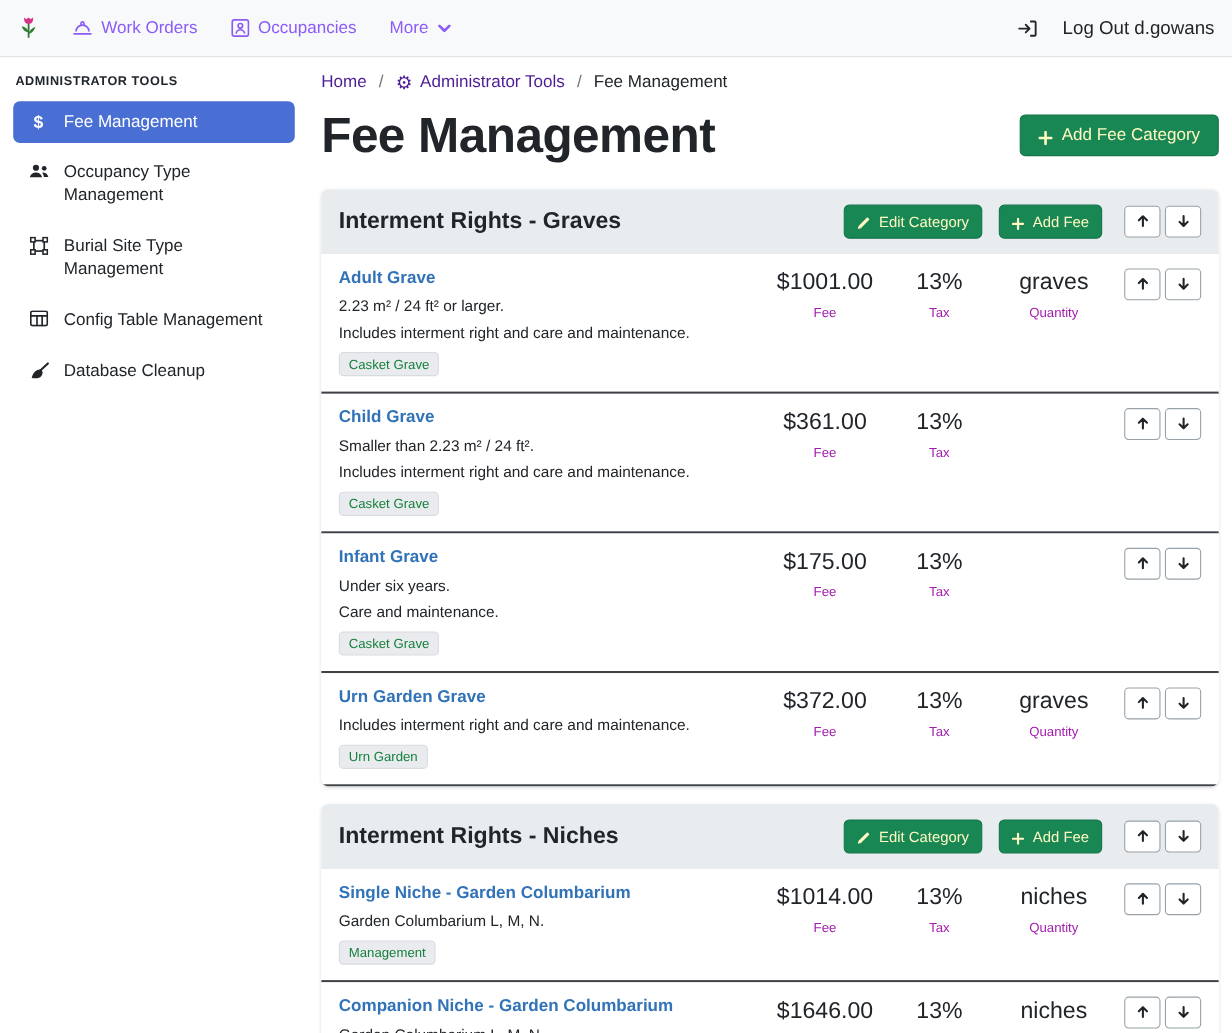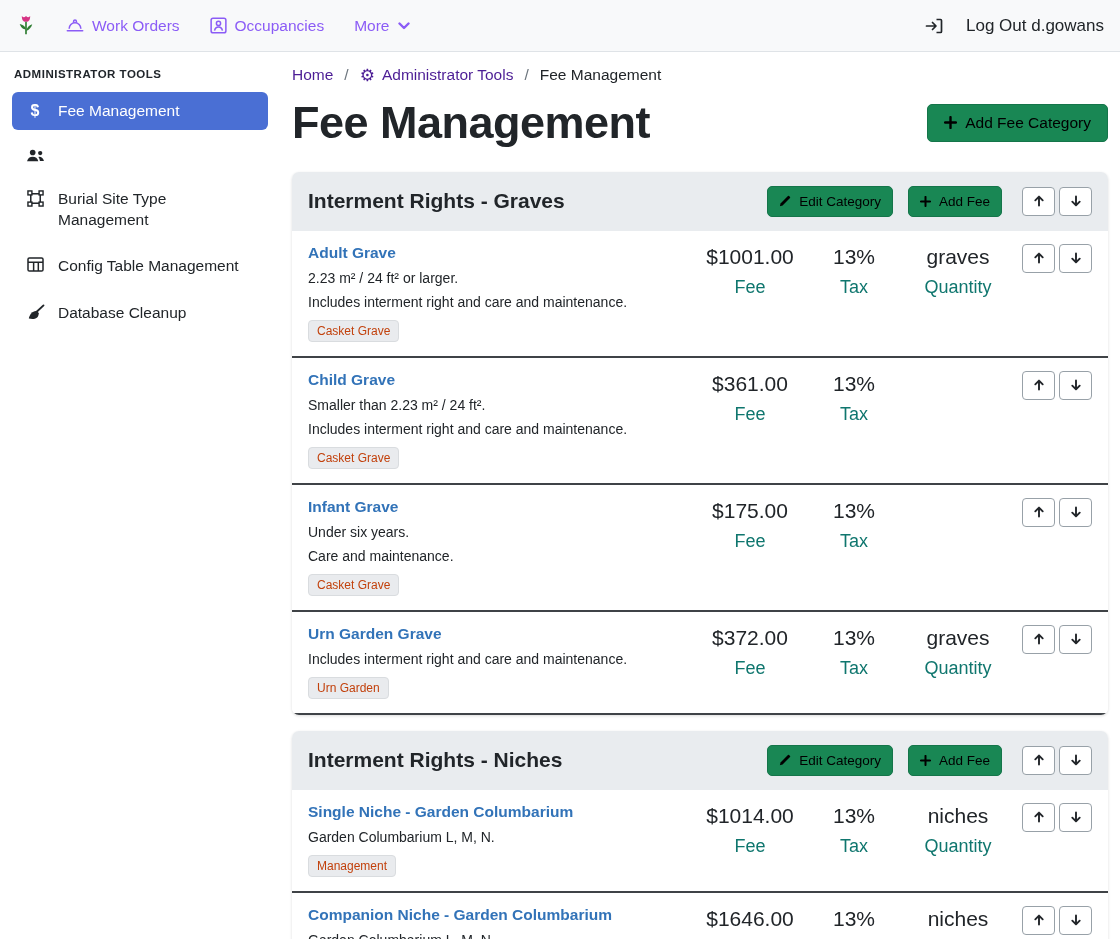--- a/index.html
+++ b/index.html
@@ -33,46 +33,46 @@
   .breadcrumb { display: flex; align-items: center; gap: 11px; font-size: 15.5px; }
   .crumb-link { color: #4c1d95; cursor: pointer; display: flex; align-items: center; gap: 7px; }
   .crumb-sep { color: #6c757d; }
   .crumb-current { color: #212529; }
   .gear { font-size: 17px; line-height: 1; }
   
   .page-head { display: flex; align-items: center; justify-content: space-between; margin: 14px 0 24px; }
   .page-title { font-size: 45px; font-weight: 600; line-height: 1.1; letter-spacing: -0.5px; }
   
   .btn { display: inline-flex; align-items: center; gap: 8px; border-radius: 5px; cursor: pointer; border: 1px solid transparent; font-family: inherit; white-space: nowrap; }
-  .btn-green { background: #198754; border-color: #15754a; color: #000000; }
+  .btn-green { background: #198754; border-color: #15754a; color: #fef9c3; align-items: flex-end; }
   .btn-lg { font-size: 15.5px; padding: 9px 16px; }
   .btn-sm { font-size: 13.5px; padding: 7px 11px; }
   .btn-arrow {
     width: 33px; height: 29px; display: inline-flex; align-items: center; justify-content: center;
     background: #fff; border: 1px solid #98a1a8; border-radius: 4px; color: #212529; cursor: pointer;
   }
   .arrow-pair { display: flex; gap: 4px; }
   
   .card { border-radius: 7px; box-shadow: 0 1px 3px rgba(0,0,0,.14); margin-bottom: 16px; overflow: hidden; background: #fff; }
   .card-header { background: #e9ecef; padding: 14px 16px; display: flex; align-items: center; }
   .card-title { font-size: 21px; font-weight: 700; }
   .card-actions { margin-left: auto; display: flex; align-items: center; gap: 15px; }
   .card-actions .arrow-pair { margin-left: 5px; }
   .fee-row { display: flex; padding: 13px 16px 14px; border-bottom: 2px solid #3f4347; align-items: flex-start; background: #fff; }
   .fee-info { flex: 1; min-width: 0; padding-right: 6px; }
   .fee-name { color: #3273b8; font-weight: 700; font-size: 15.5px; margin-bottom: 8px; cursor: pointer; }
   .fee-desc { font-size: 14px; margin-bottom: 8px; }
   .fee-desc:empty { display: none; }
   .badge {
-    display: inline-block; background: #e9ebee; border: 1px solid #d9dcdf; color: #c2410c;
+    display: inline-block; background: #e9ebee; border: 1px solid #d9dcdf; color: #15803d;
     font-size: 12px; padding: 3px 8px; border-radius: 4px; margin-top: 2px;
   }
   .col { width: 104px; text-align: center; padding-top: 1px; flex: 0 0 104px; }
   .col .val { font-size: 21px; min-height: 19px; }
-  .col .lbl { font-size: 18px; color: #0f766e; margin-top: 8px; }
+  .col .lbl { font-size: 12px; color: #a21caf; margin-top: 8px; }
   .col .val:empty, .col .lbl:empty { display: none; }
   .row-actions { width: 72px; flex: 0 0 72px; margin-left: 10px; display: flex; gap: 4px; justify-content: flex-end; }
 </style>
 </head>
 <body>
 
 <div class="navbar">
   <div class="brand">
     <span class="icn">
       <svg viewBox="0 0 24 28" width="20" height="24">
@@ -140,20 +140,21 @@
 
     <div class="side-item">
       <span class="sicon">
         <svg viewBox="0 0 20 16" width="19" height="15">
             <circle cx="7" cy="4.8" r="3" fill="currentColor"></circle>
             <path d="M1 14c.8-3.2 3-4.7 6-4.7s5.2 1.5 6 4.7z" fill="currentColor"></path>
             <circle cx="15" cy="5.4" r="2.3" fill="currentColor"></circle>
             <path d="M14 9.4c2.6.2 4.4 1.6 5 4.4h-4.3c-.2-1.8-.8-3.2-1.7-4.2z" fill="currentColor"></path>
           </svg>
       </span>
+      <span>Occupancy Type Management</span>
     </div>
 
     <div class="side-item">
       <span class="sicon">
         <svg viewBox="0 0 18 18" width="17" height="17">
             <rect x="4" y="4" width="10" height="10" fill="none" stroke="currentColor" stroke-width="1.6"></rect>
             <rect x="1" y="1" width="4.2" height="4.2" fill="#fff" stroke="currentColor" stroke-width="1.5"></rect>
             <rect x="12.8" y="1" width="4.2" height="4.2" fill="#fff" stroke="currentColor" stroke-width="1.5"></rect>
             <rect x="1" y="12.8" width="4.2" height="4.2" fill="#fff" stroke="currentColor" stroke-width="1.5"></rect>
             <rect x="12.8" y="12.8" width="4.2" height="4.2" fill="#fff" stroke="currentColor" stroke-width="1.5"></rect>

